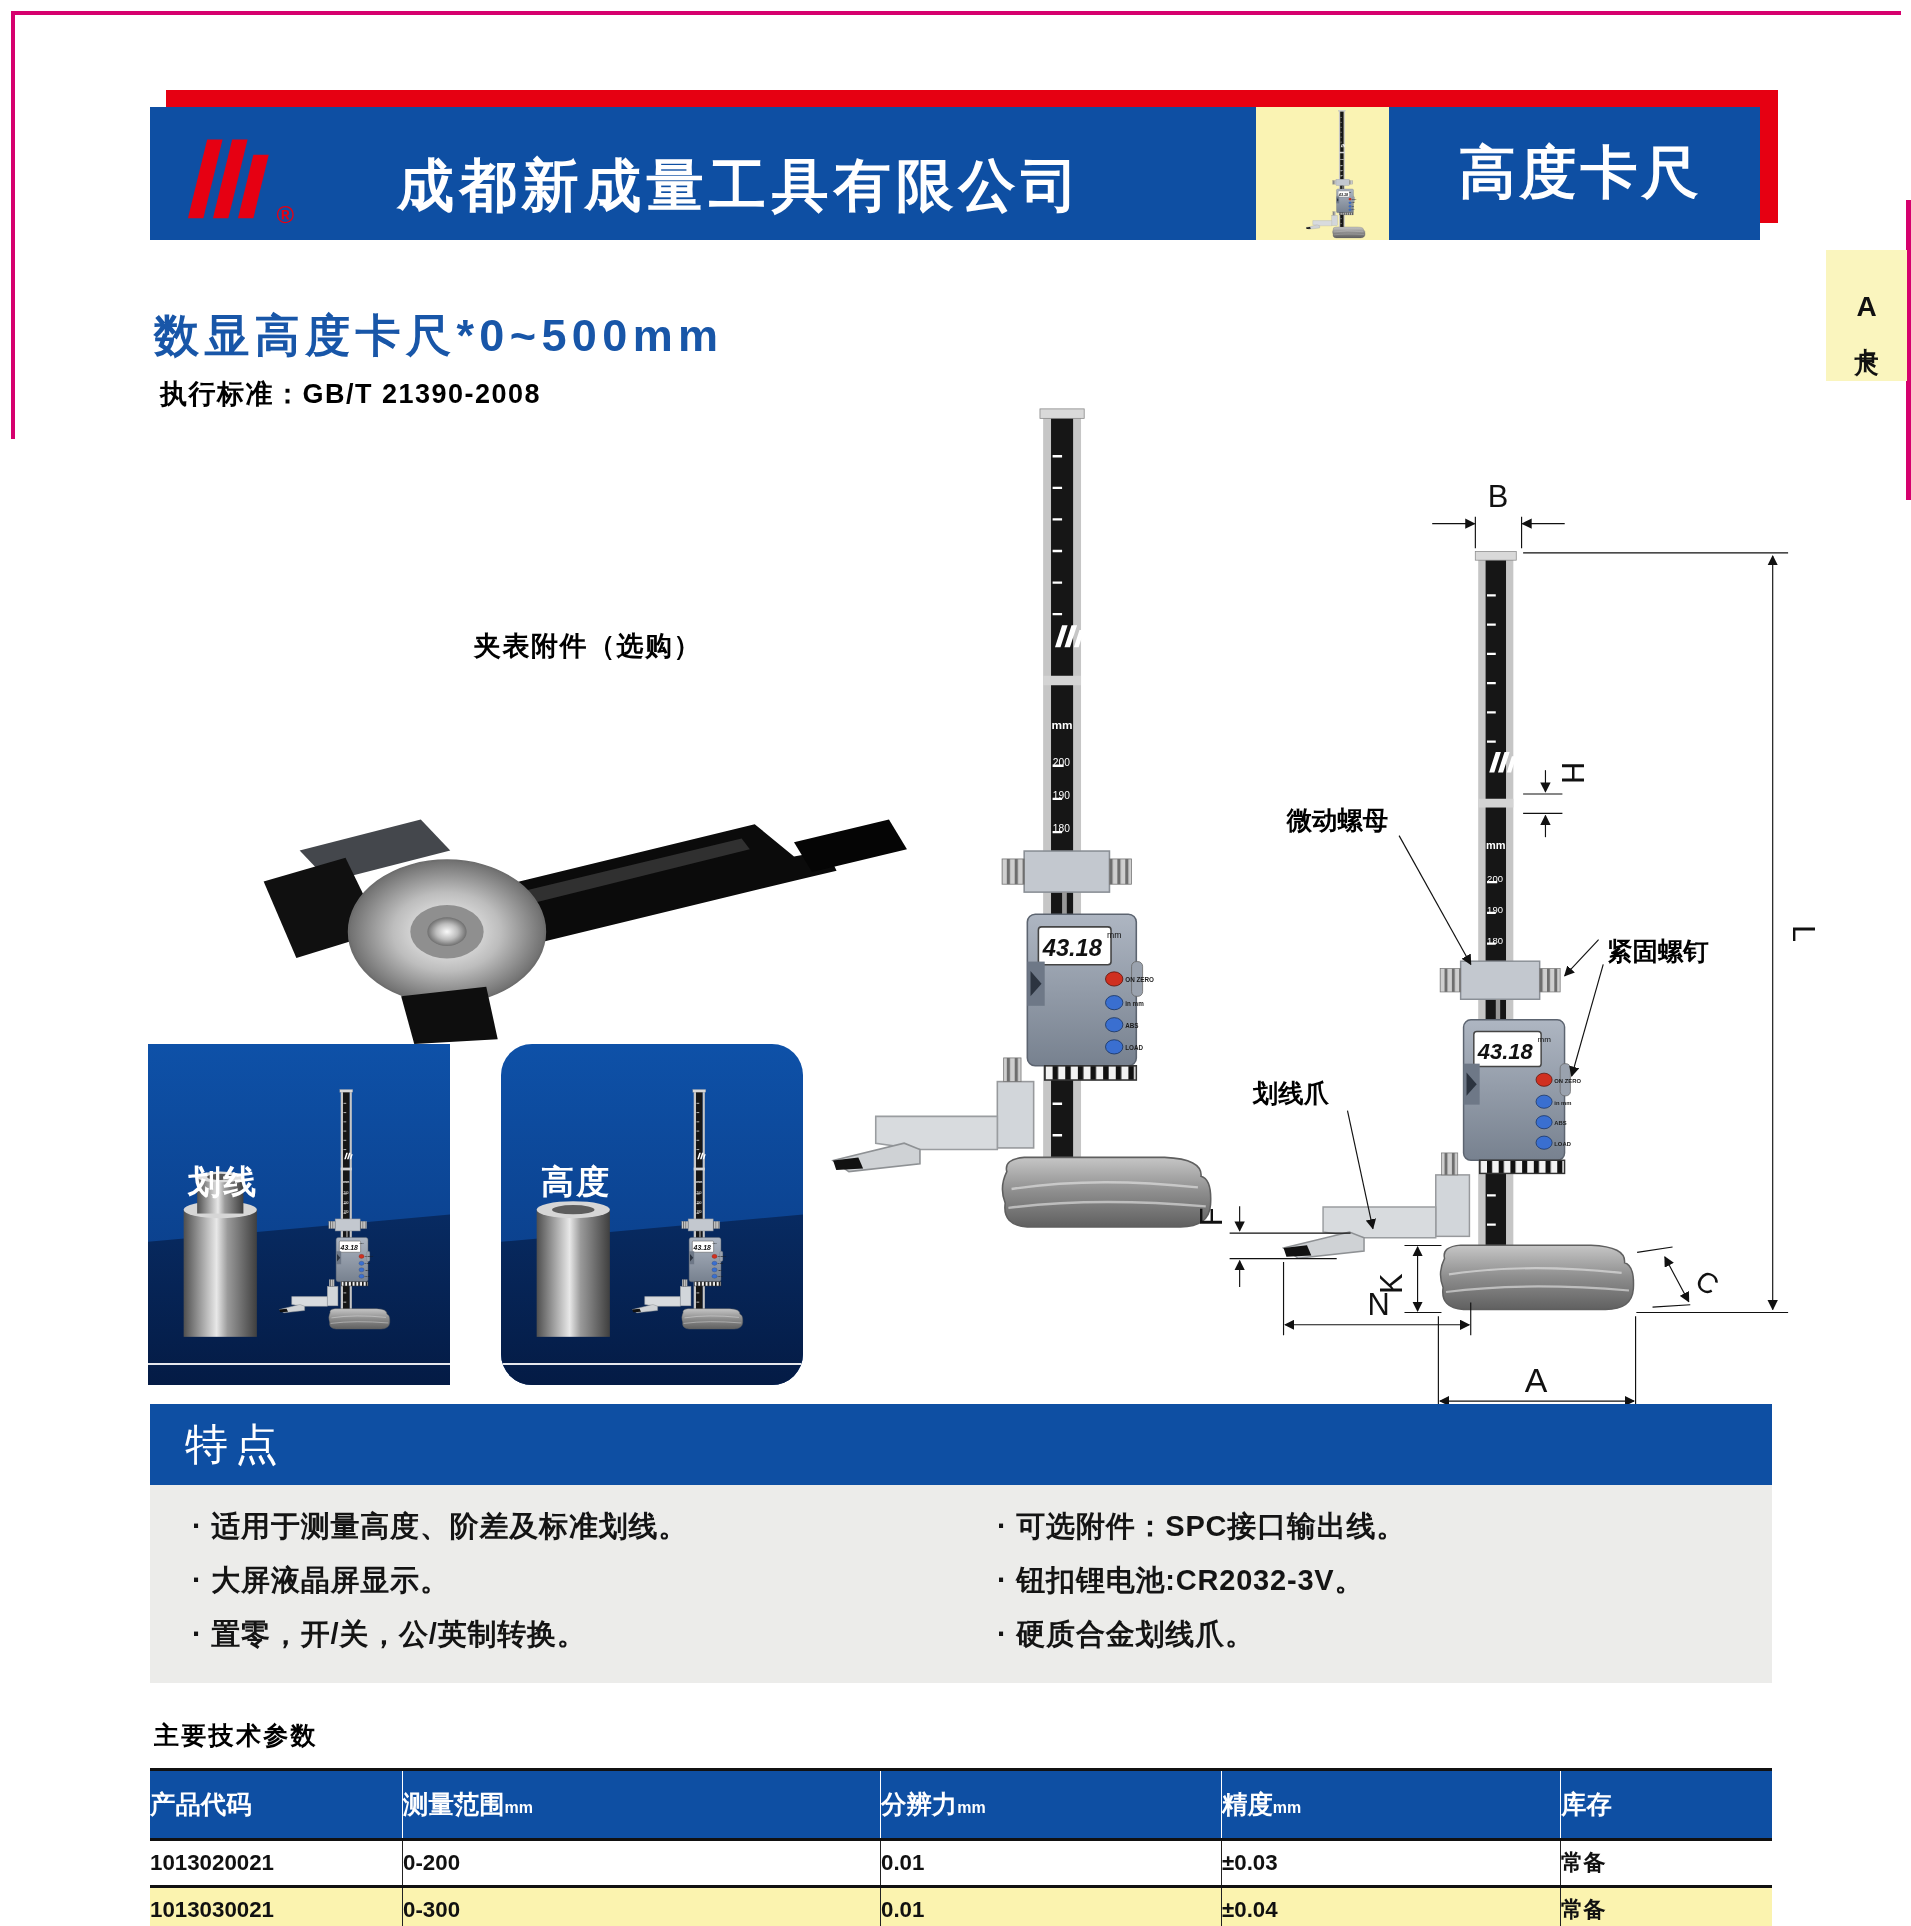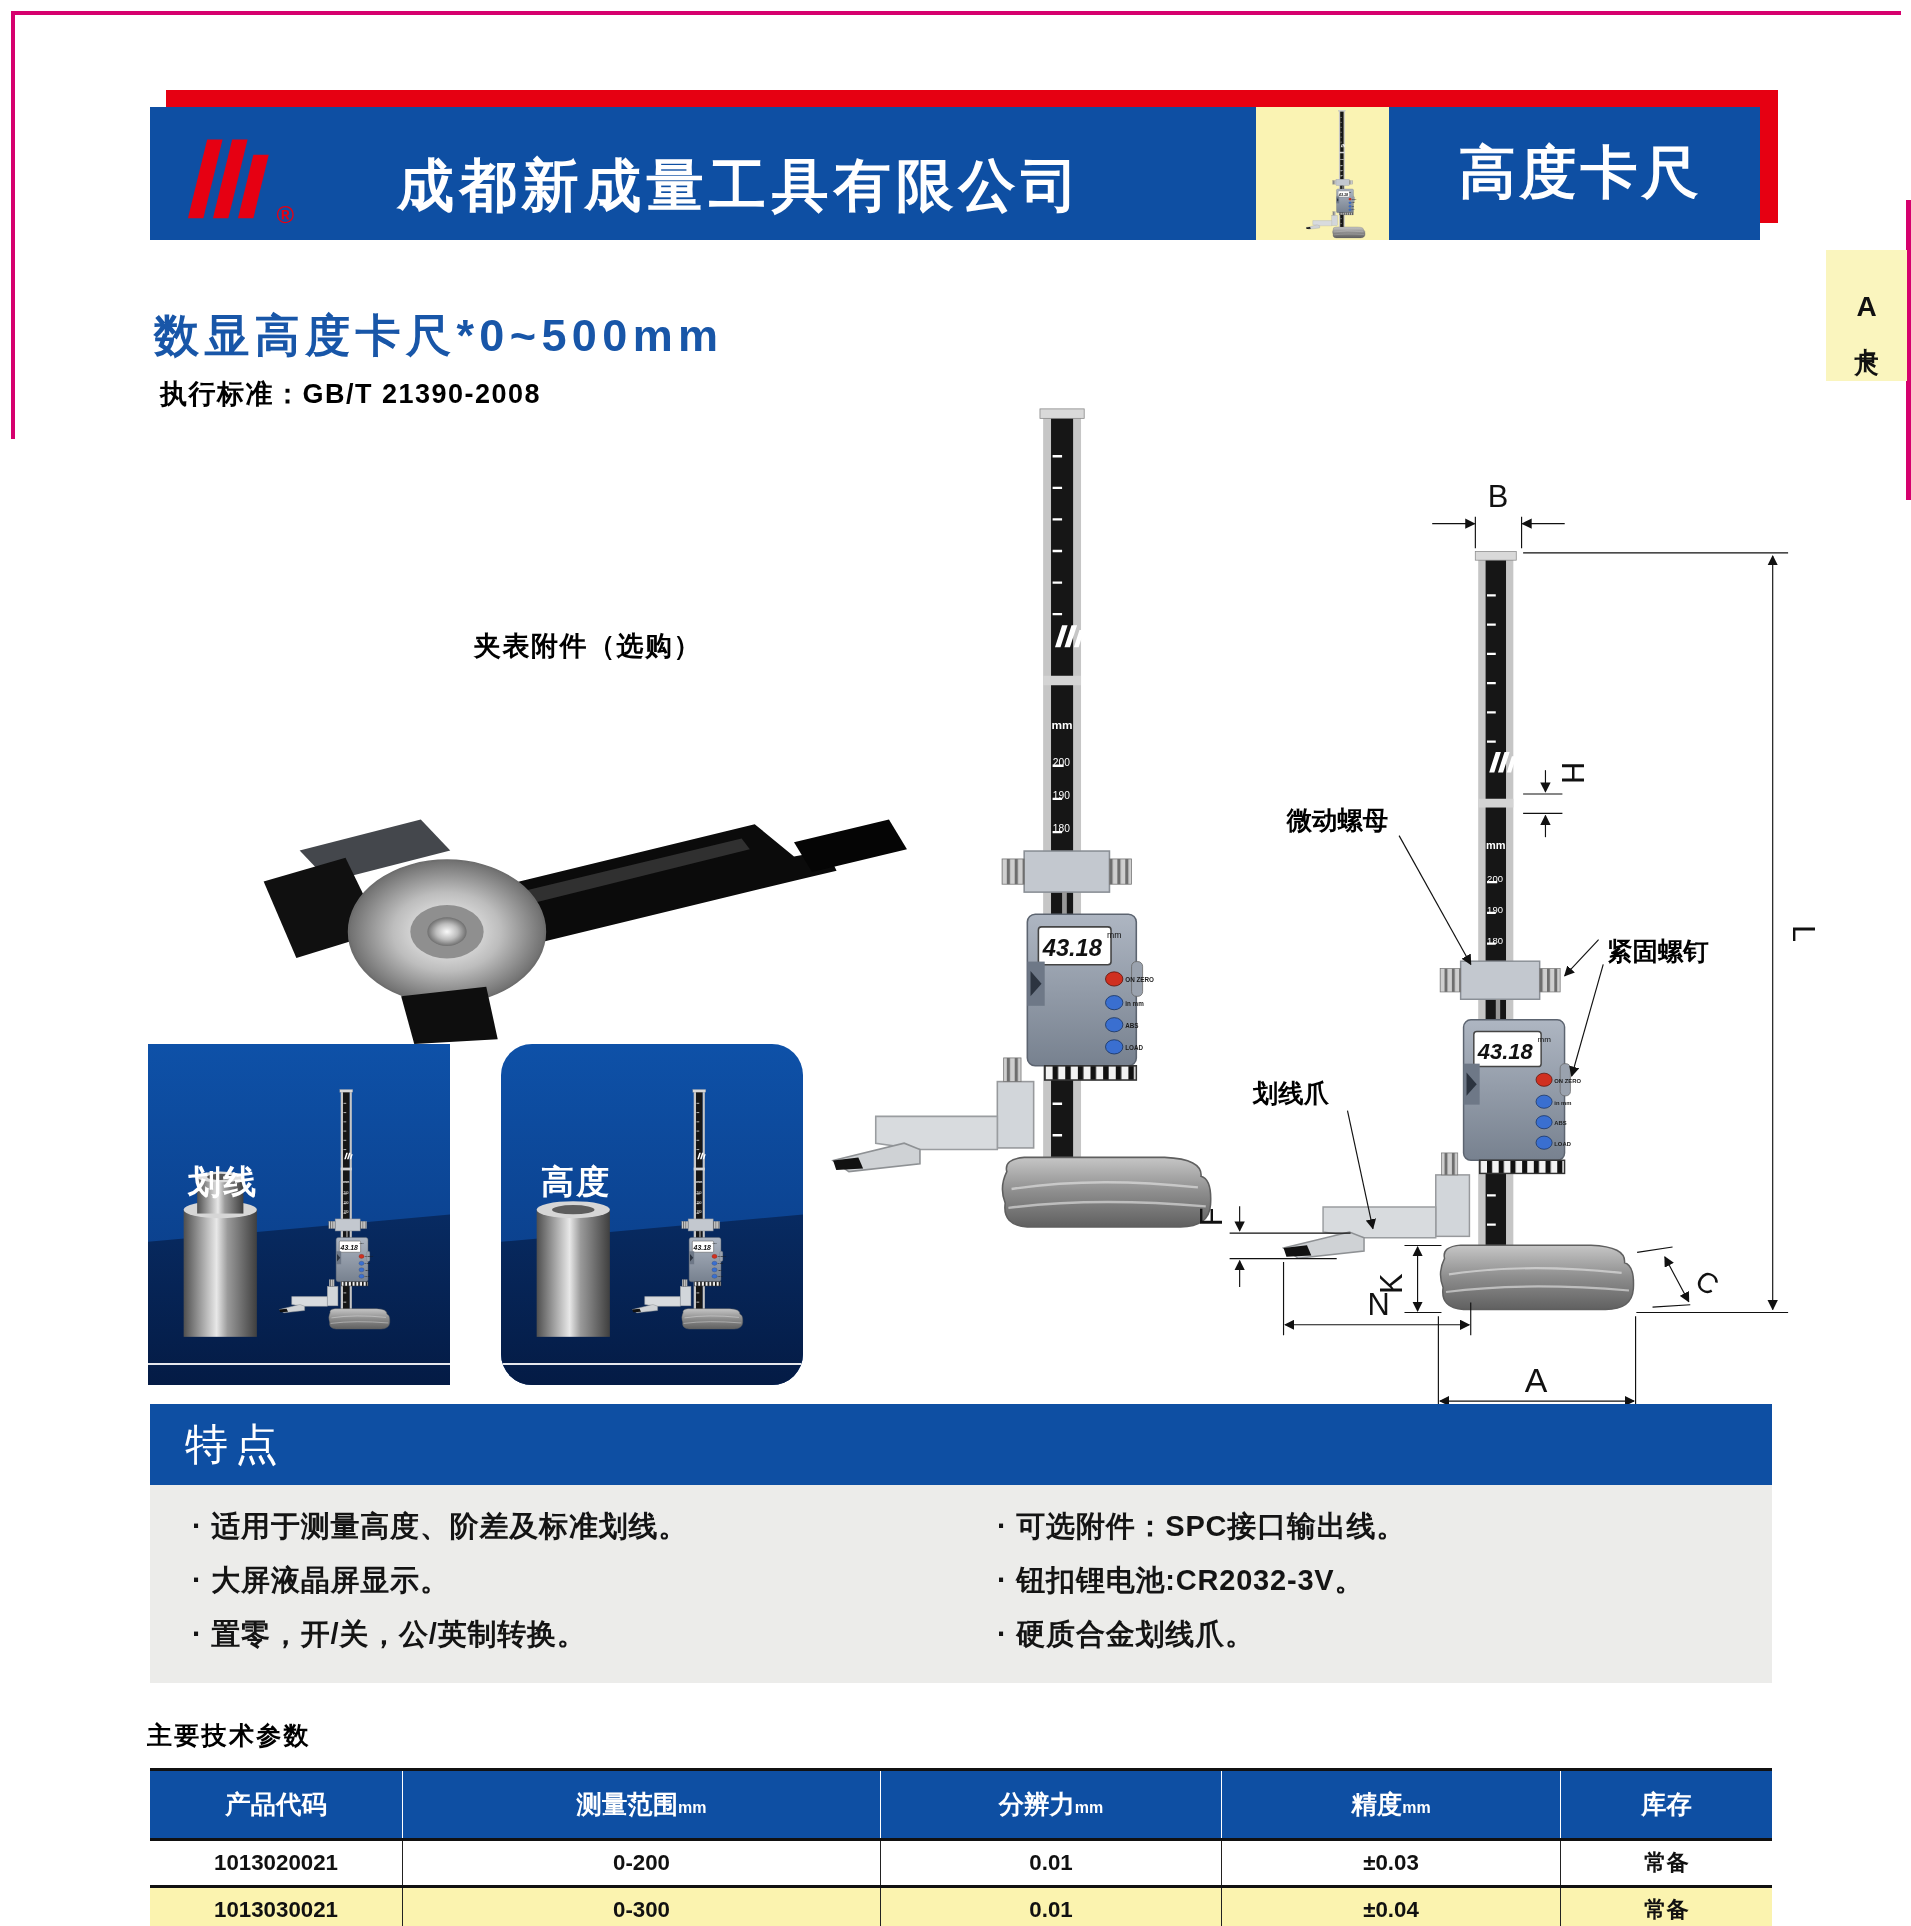--- a/index.html
+++ b/index.html
@@ -35,21 +35,21 @@
   .bullet-col{position:absolute;top:14.6px;}
   .bullet{height:54px;display:flex;align-items:center;font-size:29px;font-weight:bold;color:#141414;letter-spacing:0.8px;white-space:nowrap;}
   
   .sec-head{font-size:25px;font-weight:bold;color:#000;letter-spacing:2.3px;}
   
   #tech-table{left:150px;top:1768px;width:1622px;border-top:3.5px solid #111;border-bottom:3.5px solid #111;}
   .t-grid{display:grid;grid-template-columns:252px 478px 341px 339px 212px;}
   #tech-table .thead{background:#0E4FA3;height:67px;}
   #tech-table .thead .cell{color:#fff;font-weight:bold;border-left:1.2px solid #fff;}
   #tech-table .thead .cell:first-child{border-left:none;}
-  #tech-table .cell{display:flex;align-items:center;justify-content:center;}
+  #tech-table .cell{display:flex;align-items:center;}
   #tech-table .lbl{font-size:25.4px;}
   #tech-table .unit{font-size:16px;position:relative;top:3.9px;}
   .t-row{height:44px;border-top:3.1px solid #111;}
   .t-row .cell{font-size:22.3px;font-weight:bold;border-left:1.2px solid #222;}
   .t-row .cell:first-child{border-left:none;}
   .hl{background:#FBF3AF;}
   
   #side-tab{left:1826px;top:250px;width:81px;height:131px;background:#FAF5BE;
      display:flex;flex-direction:column;align-items:center;justify-content:center;gap:5.4px;}
   #side-tab .a{font-size:28px;font-weight:bold;color:#111;}
@@ -272,21 +272,21 @@
         <div class="bullet">· 置零，开/关，公/英制转换。</div>
       </div>
     <div class="bullet-col" style="left:847px;">
 
     <div class="bullet">· 可选附件：SPC接口输出线。</div>
         <div class="bullet">· 钮扣锂电池:CR2032-3V。</div>
         <div class="bullet">· 硬质合金划线爪。</div>
       </div>
   </div>
 
-  <div class="abs sec-head" style="left:147px;top:1719px;">主要技术参数</div>
+  <div class="abs sec-head" style="left:154px;top:1719px;">主要技术参数</div>
   <div class="abs" id="tech-table">
     <div class="t-grid thead">
       <div class="cell">
           <span class="lbl">产品代码</span>
           <span class="unit"></span>
         </div>
       <div class="cell">
           <span class="lbl">测量范围</span>
           <span class="unit">mm</span>
         </div>

